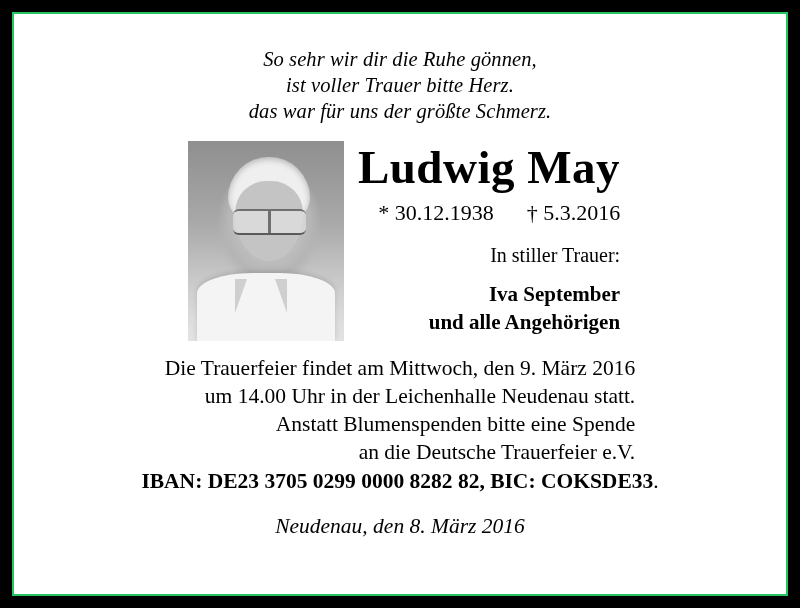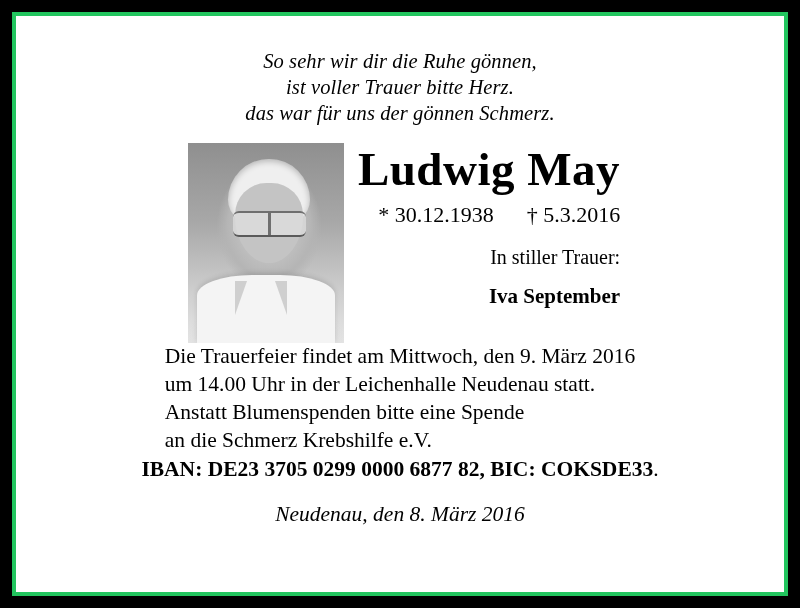--- a/index.html
+++ b/index.html
@@ -22,21 +22,21 @@
     box-sizing: border-box;
     background: #000000;
     padding: 12px;
   }
 
   .inner-frame {
     box-sizing: border-box;
     width: 100%;
     height: 100%;
     background: #ffffff;
-    border: 4px solid #22c55e;
+    border: 2px solid #22c55e;
     padding: 18px 24px 10px 24px;
     display: flex;
     flex-direction: column;
     align-items: center;
   }
 
   .verse {
     text-align: center;
     font-style: italic;
     font-size: 20.5px;
@@ -157,23 +157,24 @@
   }
 
   .mourner {
     font-size: 21px;
     font-weight: bold;
     line-height: 1.32;
     margin-left: 2px;
   }
 
   .service {
-    text-align: left;
+    text-align: right;
     font-size: 21.5px;
     line-height: 1.30;
+    margin-top: 14px;
   }
   .service div { white-space: nowrap; }
 
   .bank {
     text-align: center;
     font-size: 21.5px;
     font-weight: bold;
     margin-top: 3px;
     white-space: nowrap;
   }
@@ -189,21 +190,21 @@
 </style>
 </head>
 <body>
 
 <div class="obituary">
   <div class="inner-frame">
 
     <div class="verse">
       <div>So sehr wir dir die Ruhe gönnen,</div>
       <div>ist voller Trauer bitte Herz.</div>
-      <div>das war für uns der gönnen Schmerz.</div>
+      <div>das war für uns der größte Schmerz.</div>
     </div>
 
     <div class="middle">
 
       <div class="portrait">
         <div class="bg"></div>
         <div class="hair"></div>
         <div class="face"></div>
         <div class="glasses"></div>
         <div class="shirt"></div>
@@ -214,32 +215,33 @@
       <div class="details">
         <div class="name">Ludwig May</div>
         <div class="dates">
           <span>* 30.12.1938</span>
           <span class="sep"></span>
           <span>† 5.3.2016</span>
         </div>
         <div class="mourning-label">In stiller Trauer:</div>
         <div class="mourner">
           <div>Iva September</div>
+          <div>und alle Angehörigen</div>
         </div>
       </div>
 
     </div>
 
     <div class="service">
       <div>Die Trauerfeier findet am Mittwoch, den 9. März 2016</div>
       <div>um 14.00 Uhr in der Leichenhalle Neudenau statt.</div>
       <div>Anstatt Blumenspenden bitte eine Spende</div>
-      <div>an die Schmerz Krebshilfe e.V.</div>
+      <div>an die Deutsche Trauerfeier e.V.</div>
     </div>
 
     <div class="bank">
-      <span>IBAN: DE23 3705 0299 0000 6877 82, BIC: COKSDE33</span><span class="period">.</span>
+      <span>IBAN: DE23 3705 0299 0000 8282 82, BIC: COKSDE33</span><span class="period">.</span>
     </div>
 
     <div class="place-date">Neudenau, den 8. März 2016</div>
 
   </div>
 </div>
 
 </body></html>

